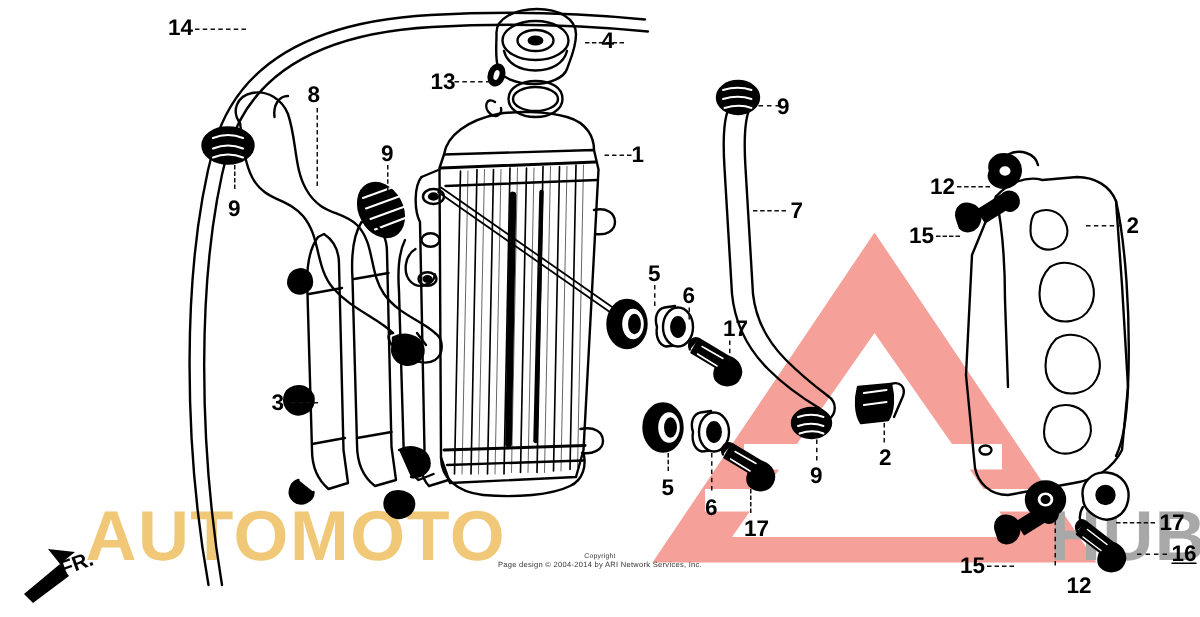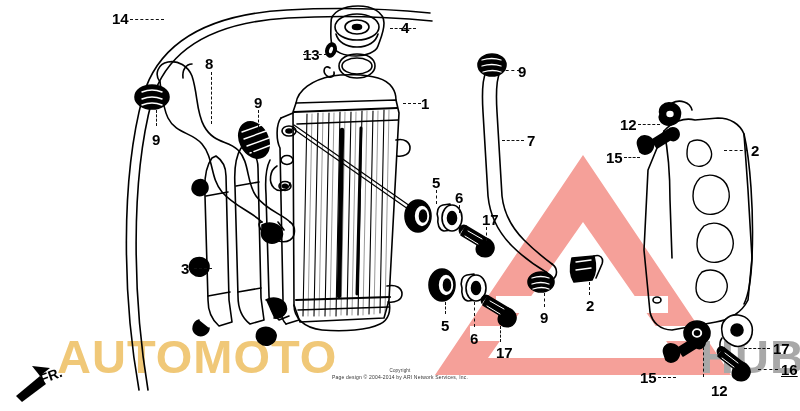--- a/index.html
+++ b/index.html
@@ -409,21 +409,21 @@
     <div class="leader-v" style="left:500px; top:326px; height:16px;"></div>
     <div class="leader-v" style="left:544px; top:293px; height:14px;"></div>
     <div class="leader-v" style="left:589px; top:282px; height:13px;"></div>
     <div class="leader" style="left:744px; top:348px; width:26px;"></div>
     <div class="leader" style="left:658px; top:377px; width:18px;"></div>
     <div class="leader-v" style="left:703px; top:347px; height:30px;"></div>
     <div class="leader" style="left:758px; top:369px; width:20px;"></div>
 
     <div class="callout" style="left:112px; top:11px;">14</div>
     <div class="callout" style="left:401px; top:20px;">4</div>
-    <div class="callout" style="left:303px; top:47px;">13</div>
+    <div class="callout" style="left:287px; top:47px;">13</div>
     <div class="callout" style="left:205px; top:56px;">8</div>
     <div class="callout" style="left:518px; top:64px;">9</div>
     <div class="callout" style="left:421px; top:96px;">1</div>
     <div class="callout" style="left:254px; top:95px;">9</div>
     <div class="callout" style="left:620px; top:117px;">12</div>
     <div class="callout" style="left:152px; top:132px;">9</div>
     <div class="callout" style="left:751px; top:143px;">2</div>
     <div class="callout" style="left:527px; top:133px;">7</div>
     <div class="callout" style="left:606px; top:150px;">15</div>
     <div class="callout" style="left:432px; top:175px;">5</div>

